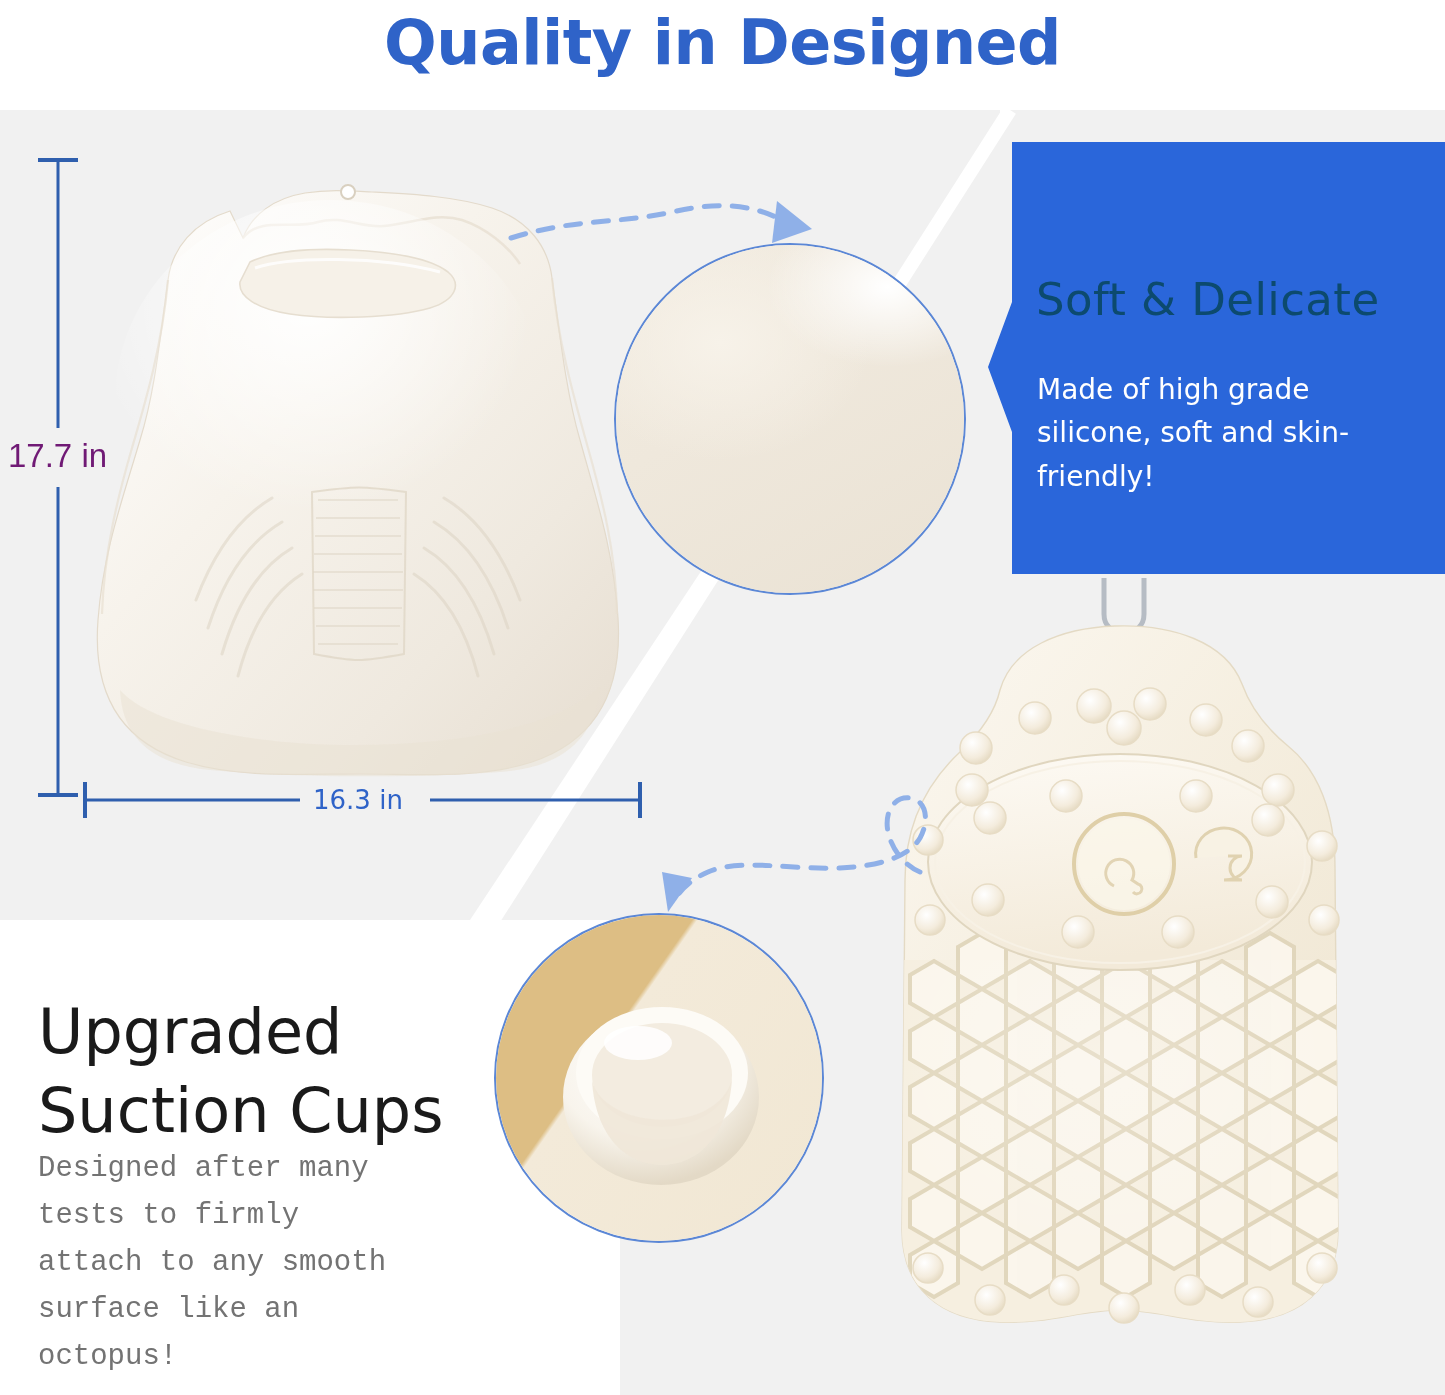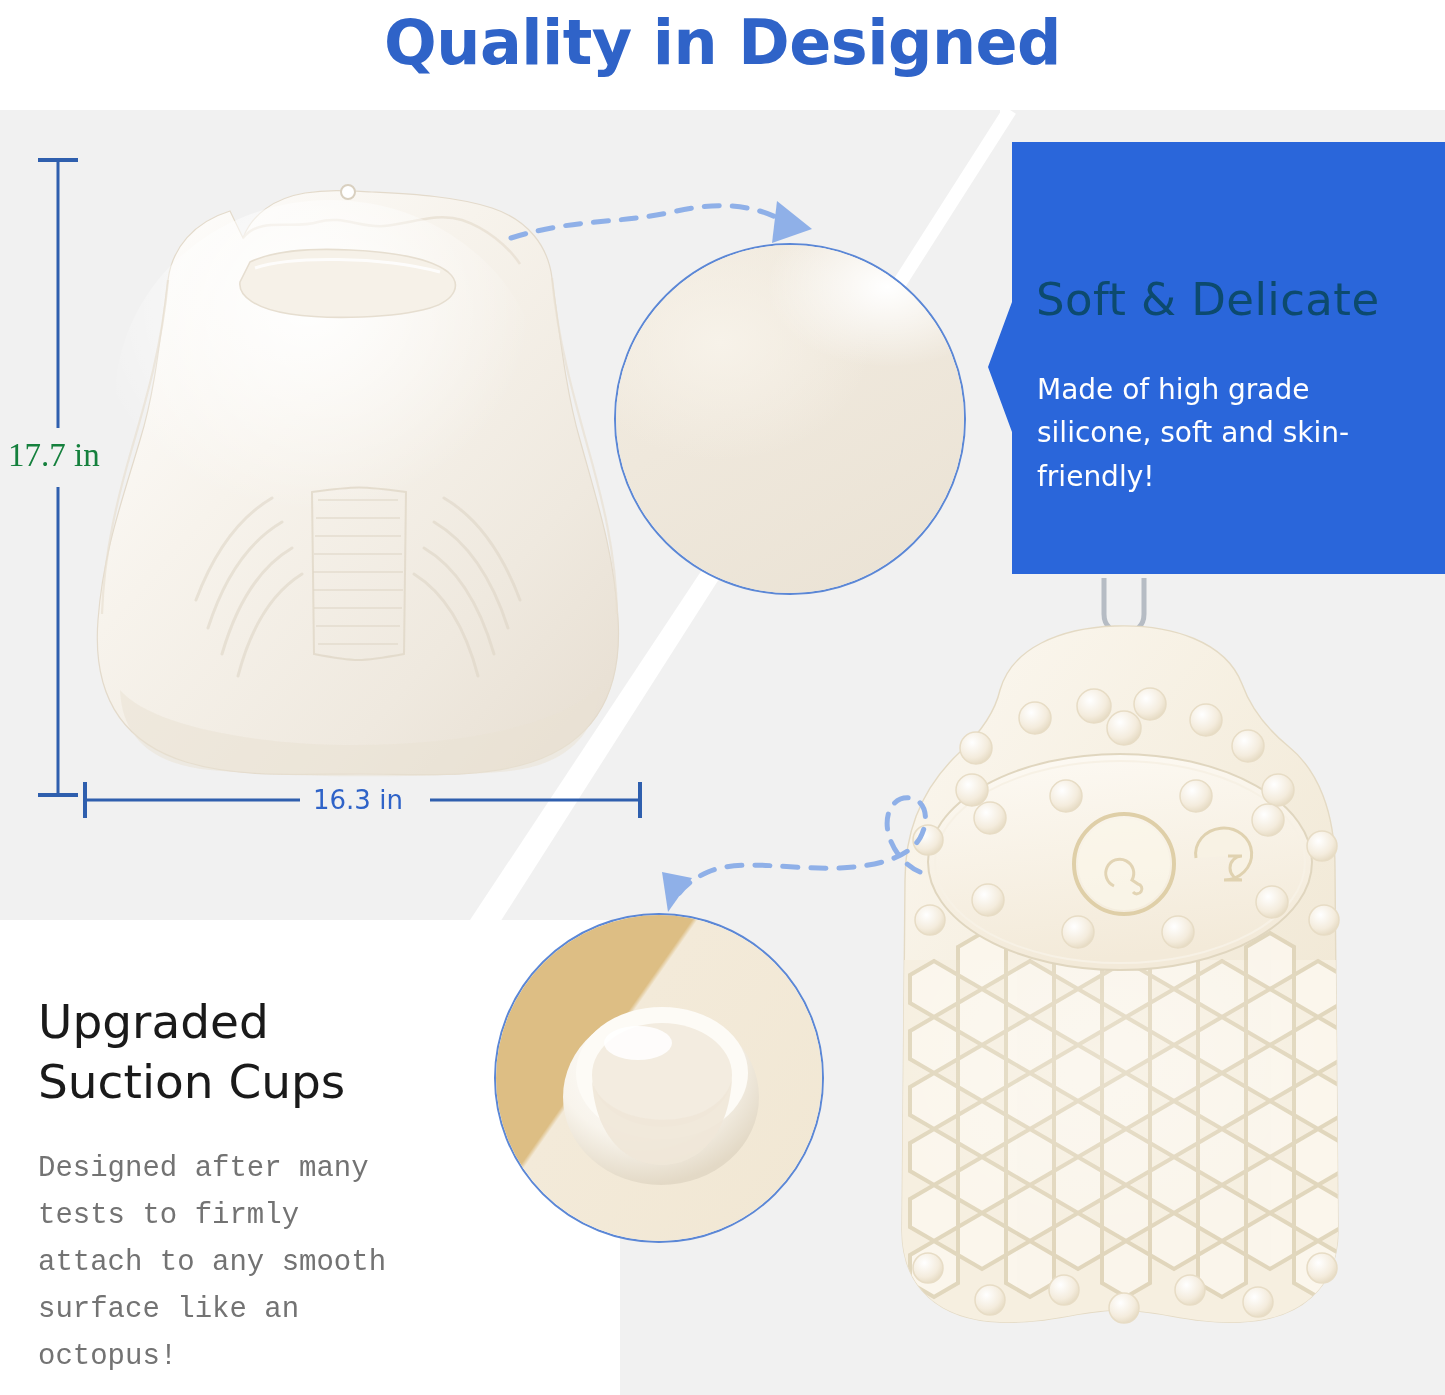--- a/index.html
+++ b/index.html
@@ -66,35 +66,35 @@
     position:absolute; left:1037px; top:368px;
     width:330px;
     font-size:28px; line-height:1.55; color:#ffffff;
     font-family:"DejaVu Sans", sans-serif;
   }
 
   
   .feat2-h{
     position:absolute; left:38px; top:992px;
     width:420px;
-    font-size:47px; line-height:1.28; color:#1a1a1a; font-weight:400;
+    font-size:62px; line-height:1.28; color:#1a1a1a; font-weight:400;
     font-family:"DejaVu Sans", sans-serif;
   }
   .feat2-b{
     position:absolute; left:38px; top:1146px;
     width:370px;
     font-size:29px; line-height:1.62; color:#737373;
     font-family:Liberation Mono, monospace;
   }
 
   
   .dim-v-label{
     position:absolute; left:8px; top:437px;
-    font-size:33px; color:#15803d;
-    font-family:Liberation Serif, serif;
+    font-size:33px; color:#701a75;
+    font-family:Liberation Sans, sans-serif;
   }
   .dim-h-label{
     position:absolute; left:313px; top:785px;
     font-size:26px; color:#2f63c8;
     font-family:"DejaVu Sans", sans-serif;
   }
   .dimlines{ position:absolute; left:0; top:0; width:1445px; height:1395px; pointer-events:none; }
 
   
   .art{ position:absolute; left:0; top:0; width:1445px; height:1395px; pointer-events:none; }

